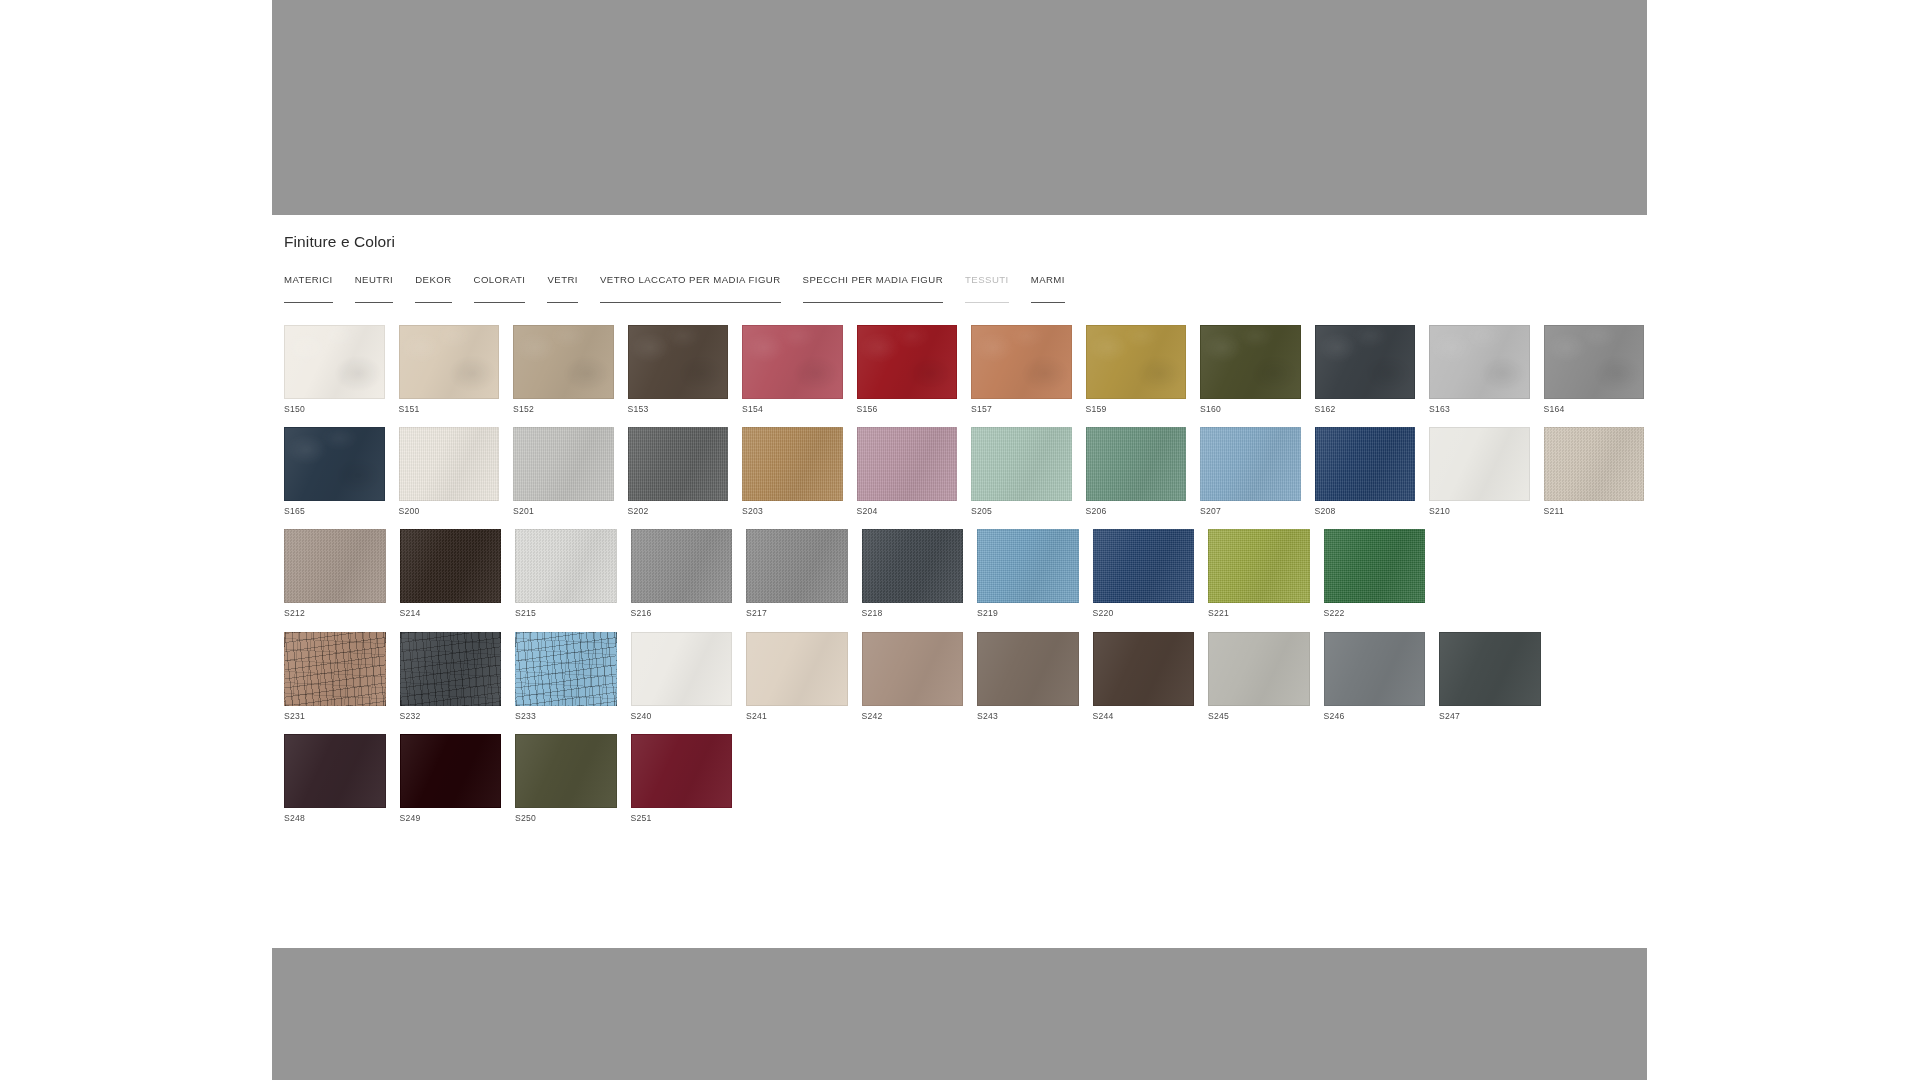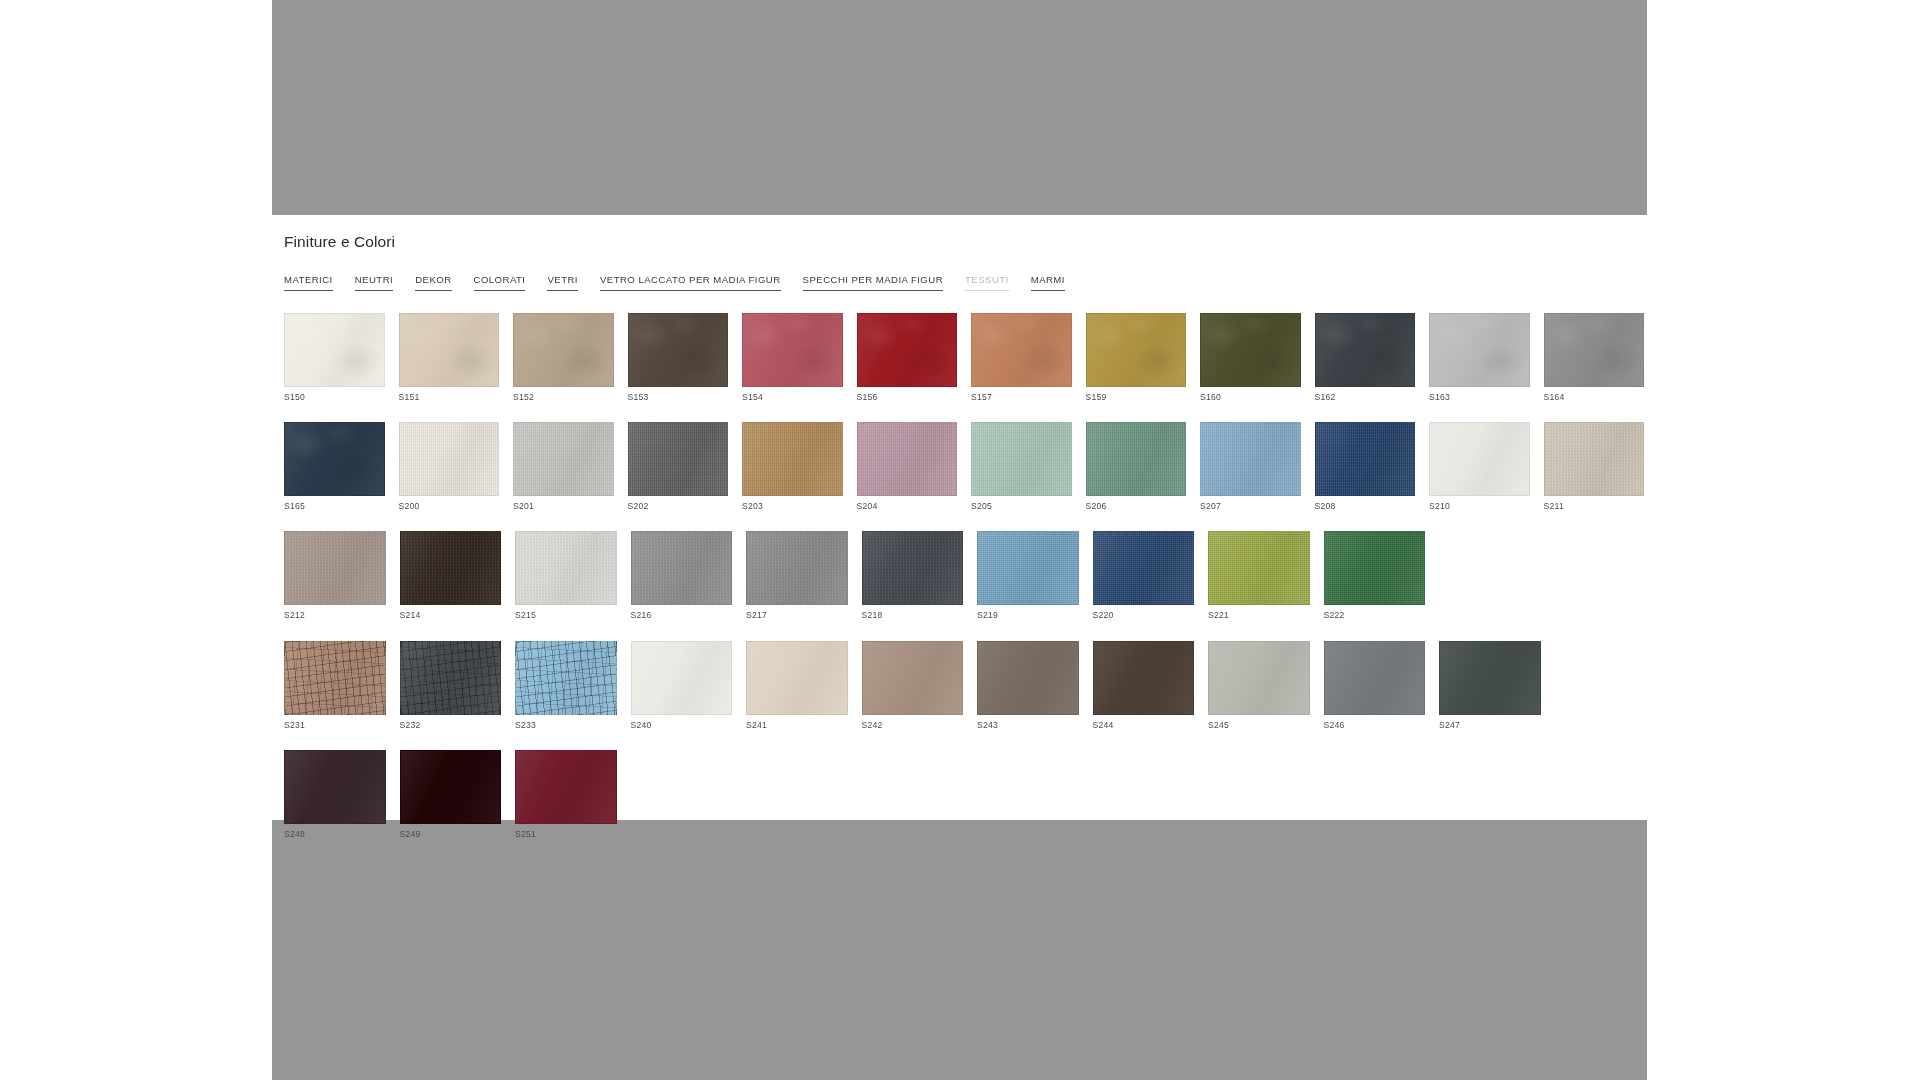--- a/index.html
+++ b/index.html
@@ -31,21 +31,21 @@
   }
   .band-top    { top: 0px;   height: 215px; }
   .band-bottom { top: 820px; height: 260px; }
 
   
   .sheet {
     position: absolute;
     left: 272px;
     top: 215px;
     width: 1375px;
-    height: 605px;
+    height: 733px;
     background: #ffffff;
   }
 
   .content {
     position: absolute;
     left: 12px;
     top: 18px;
     width: 1360px;
   }
 
@@ -64,38 +64,38 @@
     display: flex;
     align-items: flex-end;
     gap: 0px;
     margin-bottom: 22px;
     white-space: nowrap;
   }
   .tab {
     font-size: 9.6px;
     letter-spacing: 0.45px;
     color: #3a3a3a;
-    padding: 0 0 4px 0;
+    padding: 0 0 16px 0;
     margin-right: 22px;
     border-bottom: 1.5px solid #555555;
     cursor: pointer;
     text-transform: uppercase;
     line-height: 1.25;
   }
   .tab:last-child { margin-right: 12px; }
   .tab.is-active {
     color: #b9b9b9;
     border-bottom-color: #cfcfcf;
   }
 
   
   .swatch-grid {
     display: flex;
     flex-direction: column;
-    gap: 20px;
+    gap: 13px;
   }
   .swatch-row {
     display: flex;
     gap: 0px;
   }
   .swatch-cell {
     width: 101.5px;
     margin-right: 14px;
     cursor: pointer;
   }
@@ -381,20 +381,24 @@
           <div class="swatch-row">
             <div class="swatch-cell">
               <div class="swatch-chip tex-plain" style="background-color: rgb(55, 37, 43);"></div>
               <div class="swatch-label">S248</div>
             </div>
             <div class="swatch-cell">
               <div class="swatch-chip tex-plain" style="background-color: rgb(34, 4, 7);"></div>
               <div class="swatch-label">S249</div>
             </div>
             <div class="swatch-cell">
+              <div class="swatch-chip tex-plain" style="background-color: rgb(79, 80, 55);"></div>
+              <div class="swatch-label">S250</div>
+            </div>
+            <div class="swatch-cell">
               <div class="swatch-chip tex-plain" style="background-color: rgb(113, 26, 42);"></div>
               <div class="swatch-label">S251</div>
             </div>
           </div>
         </div>
 
     </div>
   </div>
 
 </div>

